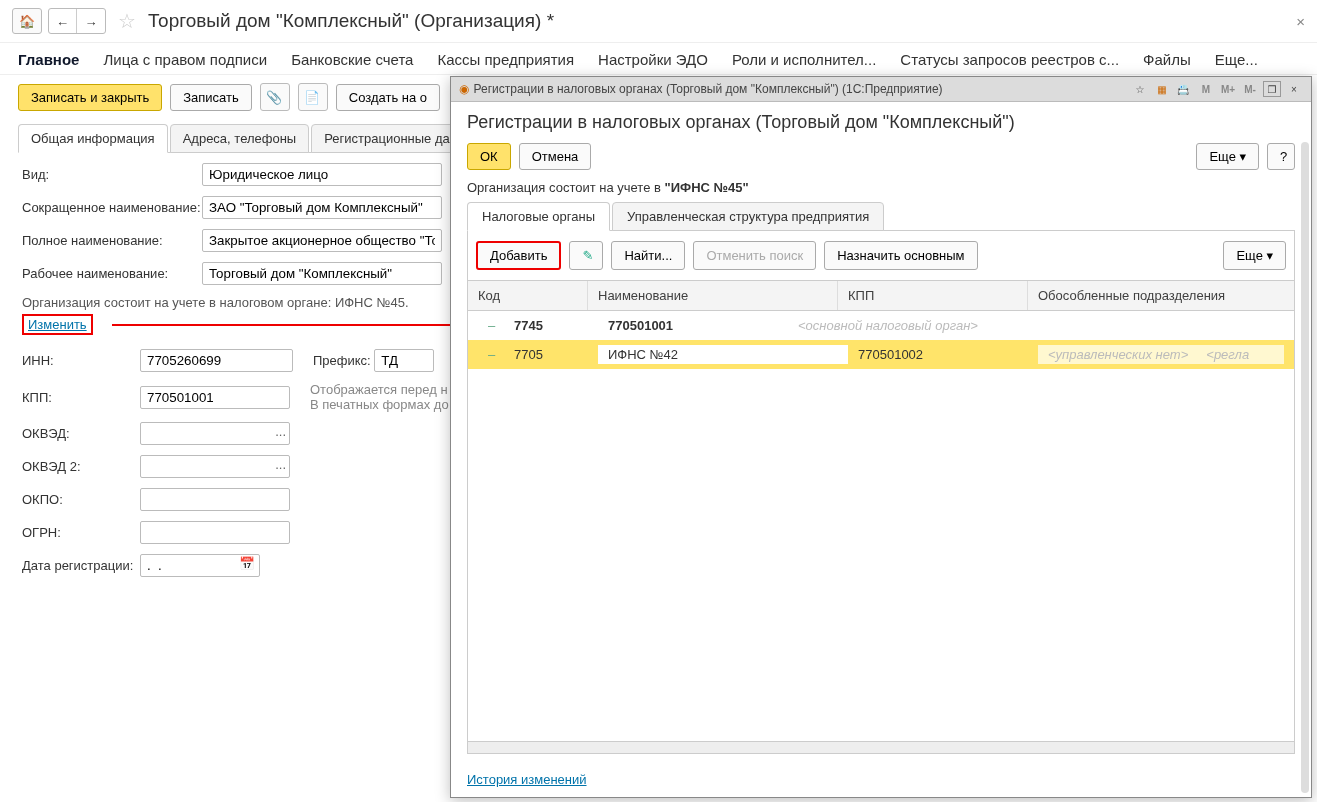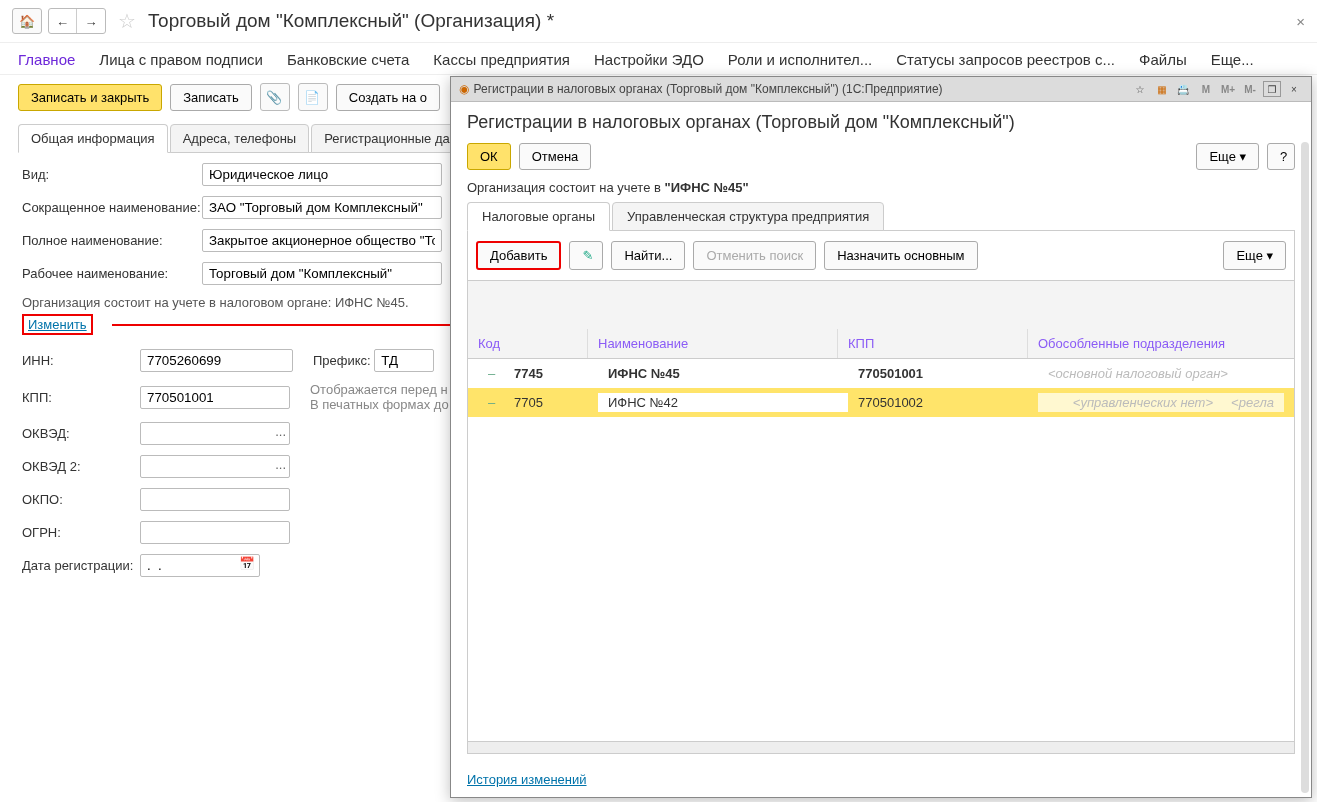--- a/index.html
+++ b/index.html
@@ -11,21 +11,21 @@
 .nav-arrows { display: inline-flex; border: 1px solid #bbb; border-radius: 3px; overflow: hidden; }
 .nav-arrows span { width: 28px; height: 24px; display: inline-flex; align-items: center; justify-content: center; border-right: 1px solid #ccc; cursor: pointer; }
 .nav-arrows span:last-child { border-right: none; }
 .star { color: #ccc; font-size: 20px; margin: 0 6px; cursor: pointer; }
 .page-title { font-size: 19px; color: #333; font-weight: 300; }
 .close-x { margin-left: auto; color: #888; font-size: 15px; cursor: pointer; }
 
 
 .main-nav { display: flex; gap: 24px; padding: 8px 18px 6px; border-bottom: 1px solid #eee; font-size: 15px; }
 .main-nav span { cursor: pointer; white-space: nowrap; color: #333; }
-.main-nav span.active { color: #6d28d9; font-weight: 400; }
+.main-nav span.active { color: #0f172a; font-weight: 700; }
 
 
 .tbar { display: flex; gap: 8px; padding: 8px 18px; align-items: center; }
 .btn { border: 1px solid #aaa; border-radius: 3px; background: #fafafa; padding: 5px 12px; cursor: pointer; font-size: 13px; }
 .btn-yellow { background: #ffe26b; border-color: #c9a700; }
 .icon-btn { border: 1px solid #bbb; border-radius: 3px; background: #fafafa; width: 30px; height: 28px; display: inline-flex; align-items: center; justify-content: center; cursor: pointer; }
 
 
 .sub-tabs { display: flex; margin: 4px 18px 0; border-bottom: 1px solid #ccc; }
 .sub-tab { border: 1px solid #ccc; padding: 6px 12px; background: #f4f4f4; cursor: pointer; border-radius: 4px 4px 0 0; margin-right: 2px; position: relative; top: 1px; }
@@ -53,38 +53,38 @@
 .dlg-bar { display: flex; gap: 8px; align-items: flex-start; margin-bottom: 10px; }
 .push-right { margin-left: auto; }
 .bold-txt { font-weight: 700; }
 .dlg-tabs { display: flex; }
 .dlg-tab { border: 1px solid #ccc; border-radius: 4px 4px 0 0; padding: 6px 14px; background: #f4f4f4; cursor: pointer; margin-right: 2px; position: relative; top: 1px; }
 .dlg-tab.active { background: #fff; border-bottom: 1px solid #fff; }
 .dlg-tool { display: flex; gap: 8px; padding: 10px 8px; border: 1px solid #ccc; border-top: 1px solid #ccc; justify-content: flex-end; }
 .btn-red-border { border: 2px solid #e00; }
 .btn[disabled] { color: #aaa; }
 .grid-head { display: flex; background: #f4f4f4; border-bottom: 1px solid #ccc; border-left: 1px solid #ccc; border-right: 1px solid #ccc; }
-.gh { padding: 7px 10px; border-right: 1px solid #ddd; color: #8b5cf6; margin-top: 48px; }
+.gh { padding: 7px 10px; border-right: 1px solid #ddd; color: #404040; }
 .gh:last-child { border-right: none; }
 .gh1 { width: 120px; }
 .gh2 { width: 250px; }
 .gh3 { width: 190px; }
 .gh4 { flex: 1; }
 .grid-body { border: 1px solid #ccc; border-top: none; flex: 1; overflow: auto; }
 .row { display: flex; padding: 5px 10px; align-items: center; }
 .row.sel { background: #ffe46a; }
 .cell { padding: 2px 10px; }
 .c0 { width: 26px; color: #6a8; }
 .c1 { width: 94px; font-weight: 700; }
 .c2 { width: 250px; }
 .c3 { width: 190px; font-weight: 700; }
 .c4 { flex: 1; color: #bbb; font-style: italic; }
 .row.sel .c1, .row.sel .c2, .row.sel .c3 { font-weight: 400; }
 .row.sel .c2 { background: #ffffff; }
-.row.sel .c4 { background: #fff8d0; text-align: right; }
+.row.sel .c4 { background: #fff8d0; }
 .scroll-x { height: 12px; background: #eee; border: 1px solid #ccc; border-top: none; margin-bottom: 10px; }
 .history { color: #0073aa; text-decoration: underline; cursor: pointer; margin-top: 8px; }
 .scroll-y { position: absolute; right: 2px; top: 40px; bottom: 4px; width: 8px; background: #ddd; border-radius: 4px; }
 .help-btn { width: 28px; text-align: center; }
 </style>
 </head>
 <body>
 
 <div class="topbar">
   <div class="nav-btn">🏠</div>
@@ -227,21 +227,20 @@
     <div class="grid-head">
       <div class="gh gh1">Код</div>
       <div class="gh gh2">Наименование</div>
       <div class="gh gh3">КПП</div>
       <div class="gh gh4">Обособленные подразделения</div>
     </div>
     <div class="grid-body">
       <div class="row">
         <span class="cell c0">–</span>
         <span class="cell c1">7745</span>
-        <span class="cell c2" style="font-weight:700">ИФНС №45</span>
         <span class="cell c3">770501001</span>
         <span class="cell c4">&lt;основной налоговый орган&gt;</span>
       </div>
       <div class="row sel">
         <span class="cell c0">–</span>
         <span class="cell c1">7705</span>
         <span class="cell c2">ИФНС №42</span>
         <span class="cell c3">770501002</span>
         <span class="cell c4"><span>&lt;управленческих нет&gt;</span>&nbsp;&nbsp;&nbsp;&nbsp;&nbsp;<span>&lt;регла</span></span>
       </div>

